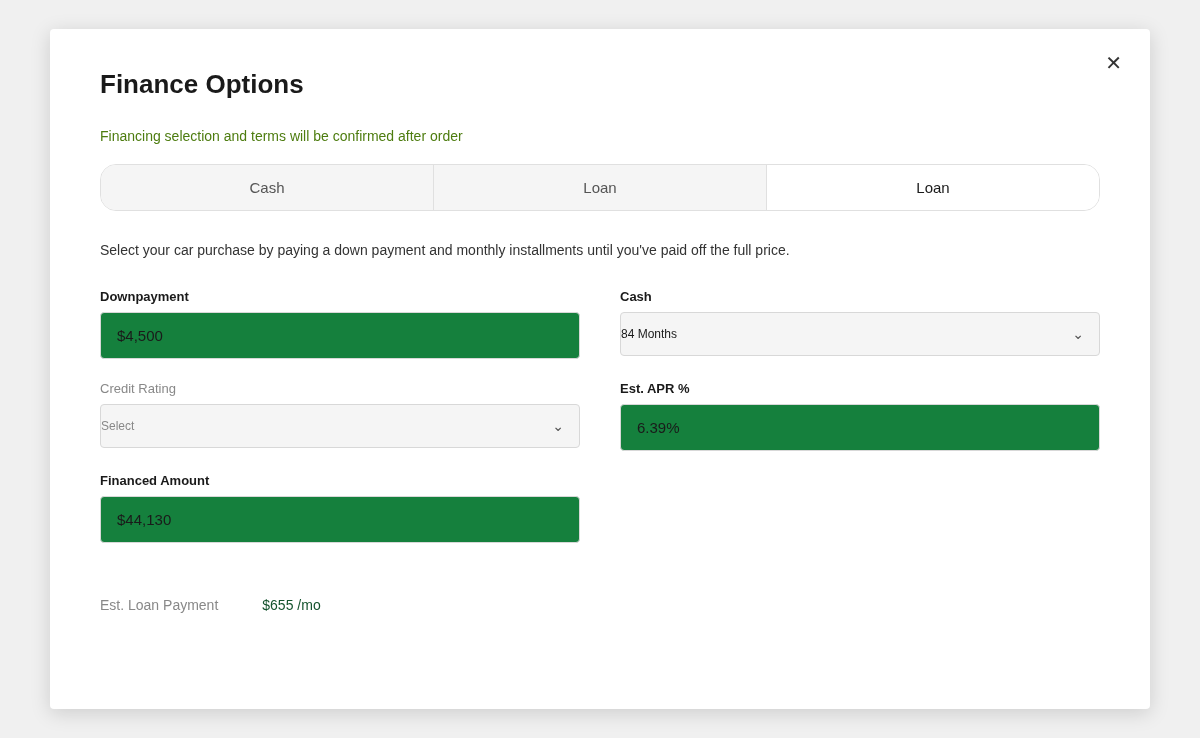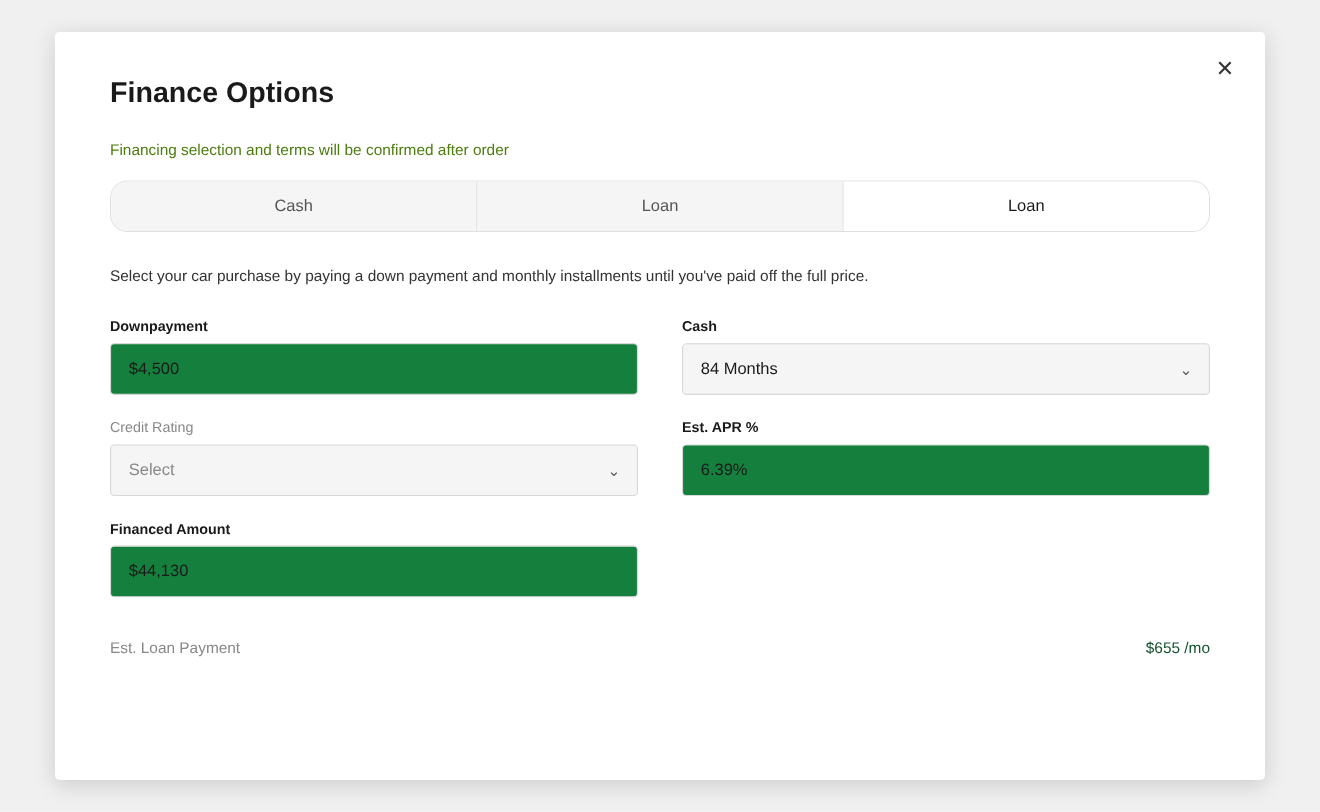--- a/index.html
+++ b/index.html
@@ -127,24 +127,24 @@
     .form-input::placeholder {
       color: #aaa;
     }
 
     .form-select-wrapper {
       position: relative;
     }
 
     .form-select {
       width: 100%;
-      padding: 14px 16px;
+      padding: 14px 0;
       border: 1px solid #d8d8d8;
       border-radius: 4px;
-      font-size: 15px;
+      font-size: 12px;
       color: #1a1a1a;
       background: #f5f5f5;
       appearance: none;
       -webkit-appearance: none;
       cursor: pointer;
       outline: none;
     }
 
     .form-select.placeholder {
       color: #888;
@@ -155,23 +155,22 @@
       right: 16px;
       top: 50%;
       transform: translateY(-50%);
       pointer-events: none;
       color: #555;
       font-size: 14px;
     }
 
     .footer-row {
       display: flex;
-      justify-content: space-between;
       align-items: center;
-      margin-top: 8px;
+      margin-top: 24px;
       padding-top: 8px;
       gap: 44px;
     }
 
     .footer-label {
       font-size: 14px;
       color: #888;
     }
 
     .footer-value {

